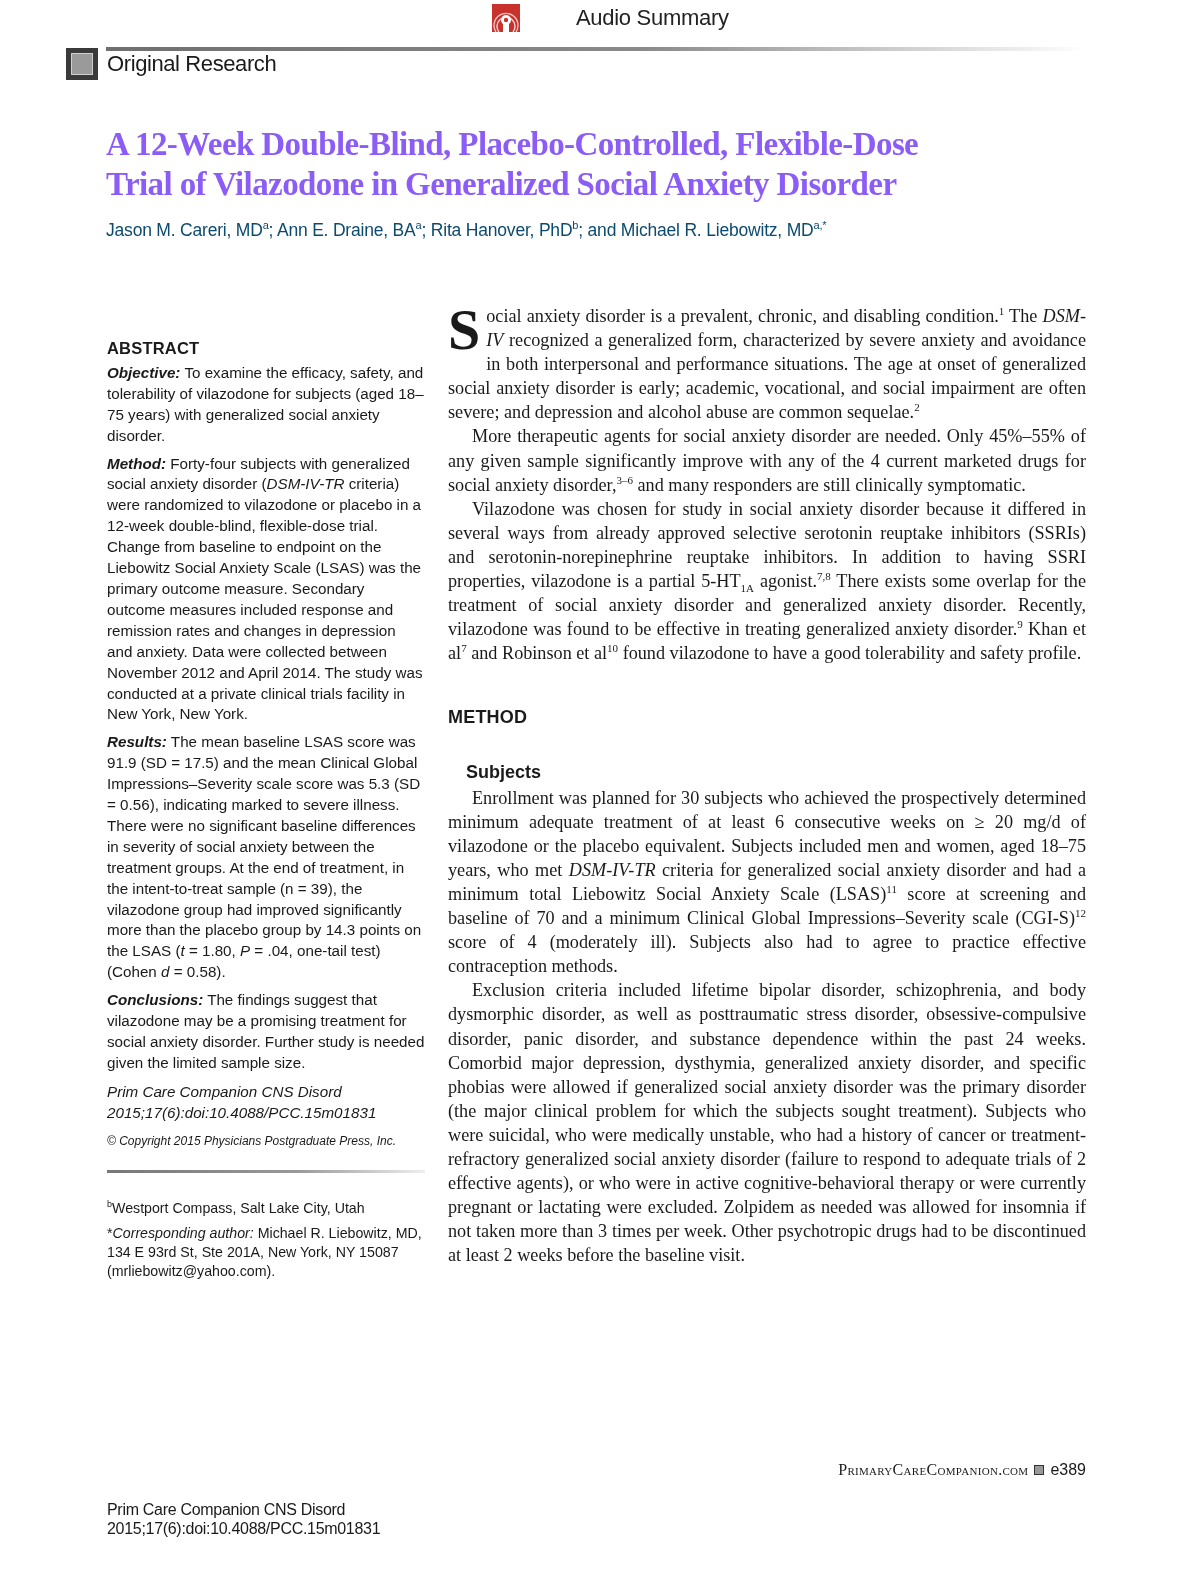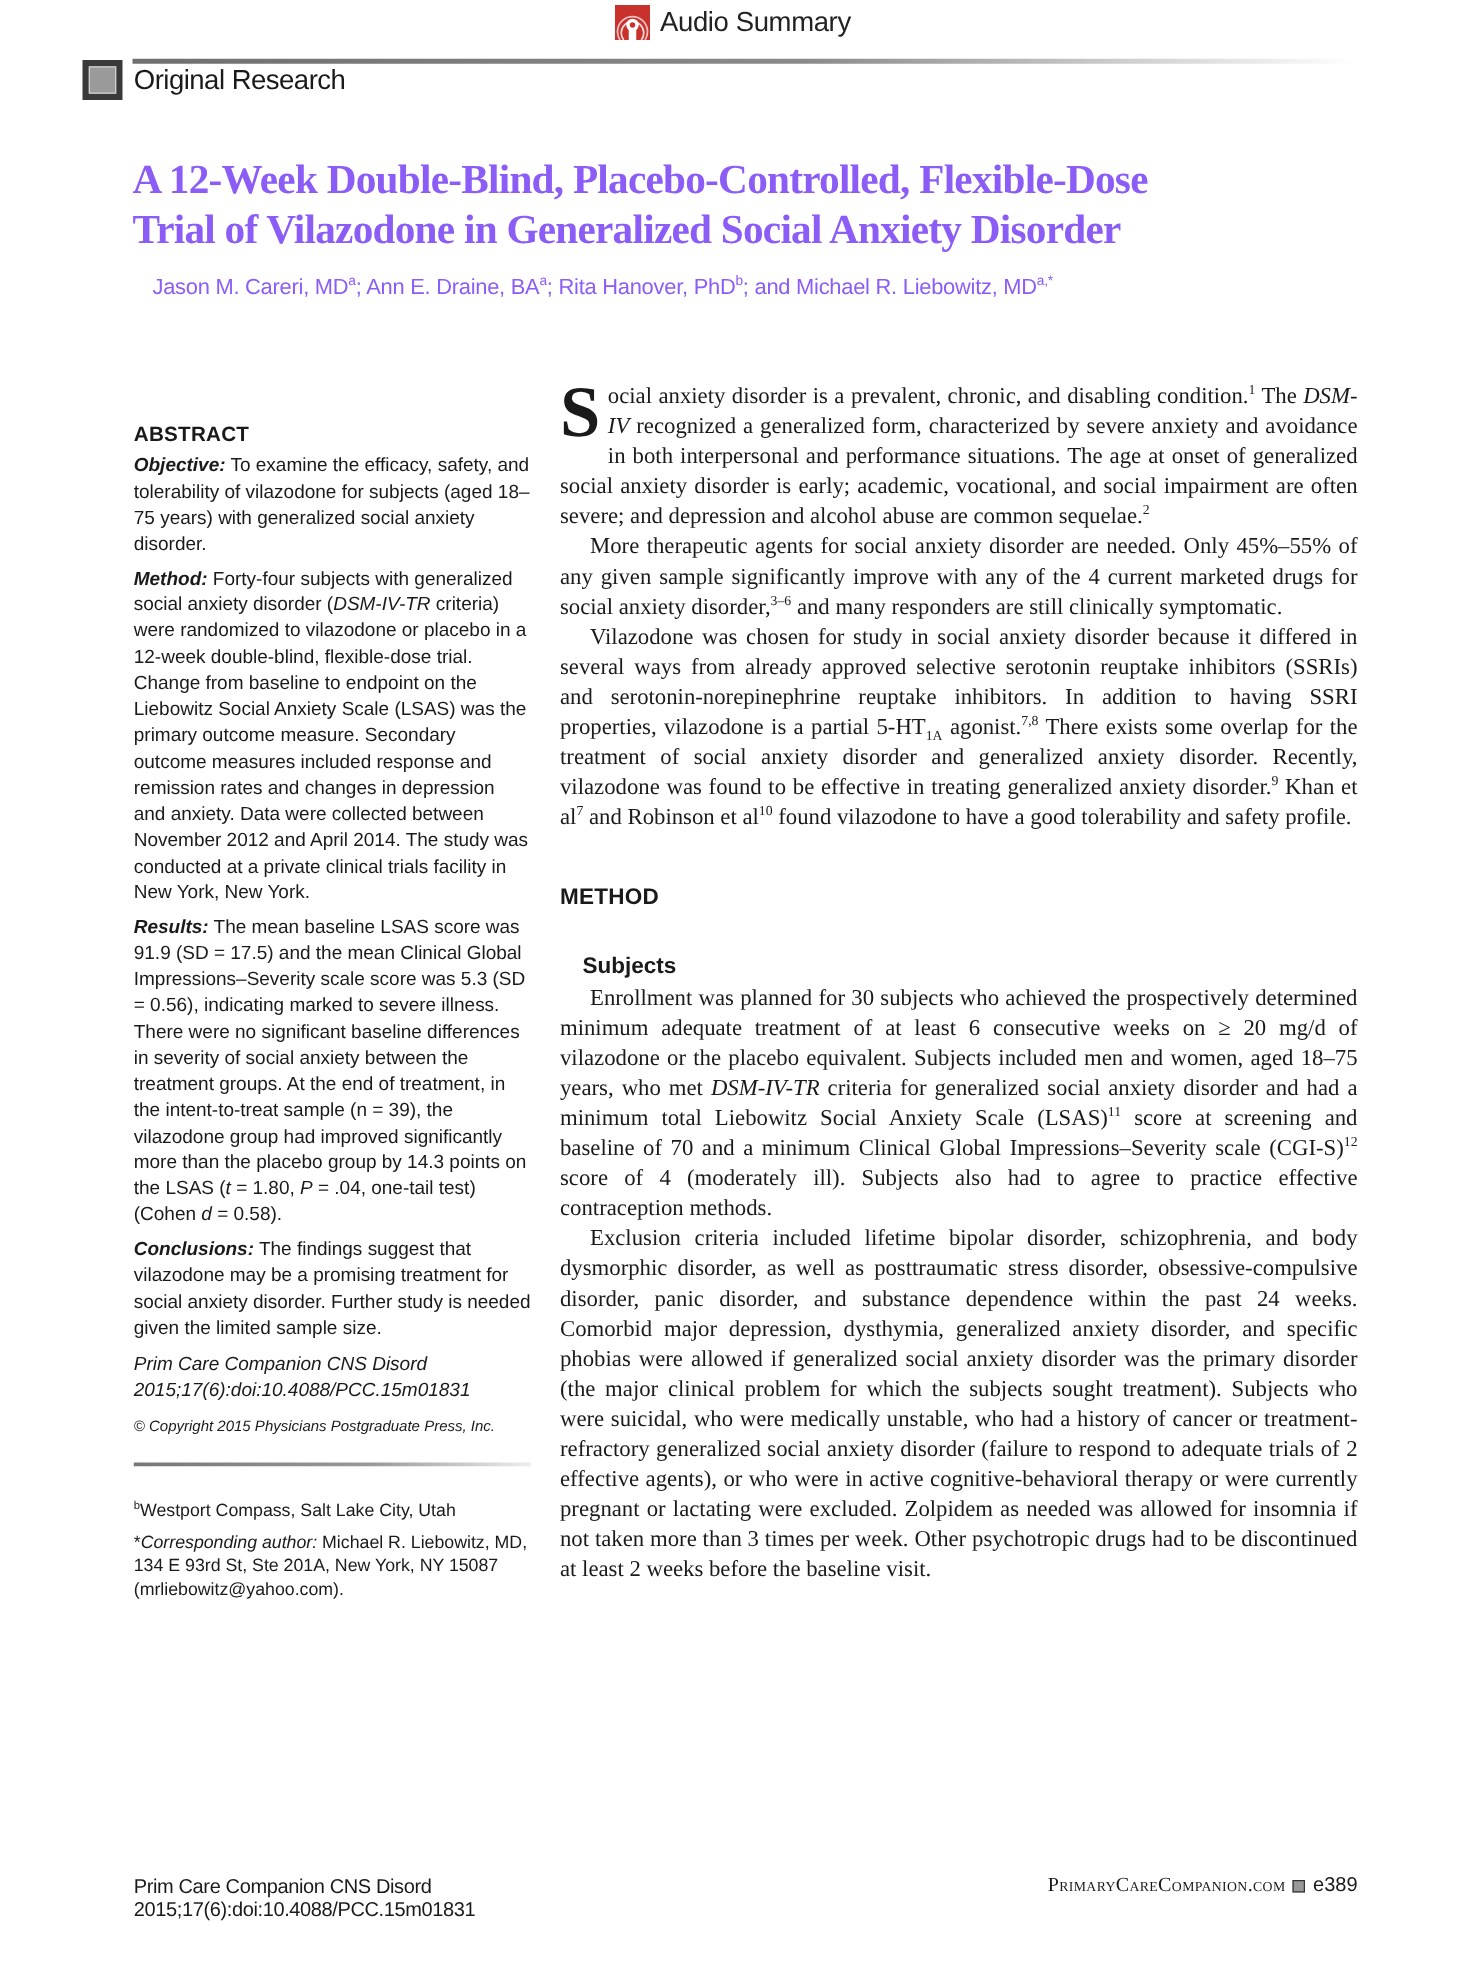--- a/index.html
+++ b/index.html
@@ -4,32 +4,32 @@
 <style>
   html, body { margin: 0; padding: 0; background: #ffffff; }
   body { width: 1183px; height: 1584px; position: relative; overflow: hidden; color: #1a1a1a; }
   .sans { font-family: "Liberation Sans", "DejaVu Sans", sans-serif; }
   .serif { font-family: "Liberation Serif", "DejaVu Serif", serif; }
 
   
   .audio-summary { position: absolute; top: 4px; left: 492px; display: flex; align-items: center; gap: 8px; cursor: pointer; }
   .audio-icon { width: 28px; height: 28px; background: #c8312c; position: relative; overflow: hidden; }
   .audio-icon svg { position: absolute; left: 0; top: 0; }
-  .audio-label { font-size: 22px; letter-spacing: -0.3px; color: #222; }
+  .audio-label { font-size: 22px; letter-spacing: -0.3px; color: #222; margin-left: 48px; }
 
   .section-tag { position: absolute; top: 48px; left: 66px; display: flex; align-items: center; }
   .section-box { width: 32px; height: 32px; background: #3a3a3a; position: relative; }
   .section-box::after { content: ""; position: absolute; left: 5px; top: 5px; width: 22px; height: 22px; background: #9a9a9a; border: 1px solid #cfcfcf; box-sizing: border-box; }
   .section-label { margin-left: 9px; font-size: 22px; color: #1a1a1a; letter-spacing: -0.4px; }
   .header-rule { position: absolute; top: 47px; left: 106px; width: 980px; height: 4px;
     background: linear-gradient(to right, #6f6f6f 0%, #8a8a8a 55%, #d8d8d8 85%, #ffffff 100%); }
 
   
   .title { position: absolute; top: 124px; left: 106px; width: 960px; font-size: 33px; line-height: 40px; font-weight: bold; letter-spacing: -0.6px; color: #8b5cf6; margin: 0; }
-  .authors { position: absolute; top: 219px; left: 106px; font-size: 17.5px; color: #8b5cf6; letter-spacing: -0.2px; margin-left: 16px; }
+  .authors { position: absolute; top: 219px; left: 106px; font-size: 17.5px; color: #0c4a6e; letter-spacing: -0.2px; }
   .authors sup { font-size: 11px; }
 
   
   .abstract { position: absolute; top: 306px; left: 107px; width: 318px; font-size: 15.2px; line-height: 20.9px; color: #1a1a1a; margin-top: 32px; }
   .abstract h2 { font-size: 16.5px; font-weight: bold; margin: 0 0 4px 0; letter-spacing: 0.2px; }
   .abstract p { margin: 0 0 7px 0; }
   .abstract .lead { font-weight: bold; font-style: italic; }
   .abstract .cite { font-style: italic; margin-top: 8px; }
   .abstract .copyright { font-style: italic; font-size: 12px; margin-top: 0; }
   .abs-rule { height: 3px; margin: 18px 0 22px 0; background: linear-gradient(to right, #777 0%, #999 60%, #eee 100%); }
@@ -41,21 +41,21 @@
   .body p { margin: 0; text-indent: 24px; }
   .body p.first { text-indent: 0; }
   .dropcap { float: left; font-size: 58px; line-height: 48px; font-weight: bold; margin: 2px 6px 0 0; }
   .body sup { font-size: 11px; line-height: 0; }
   .body sub { font-size: 11px; line-height: 0; }
   .body h3.main { font-family: "Liberation Sans", "DejaVu Sans", sans-serif; font-size: 18px; font-weight: bold; margin: 40px 0 18px 0; letter-spacing: 0.2px; }
   .body h4.sub { font-family: "Liberation Sans", "DejaVu Sans", sans-serif; font-size: 18px; font-weight: bold; margin: 30px 0 2px 18px; text-align: left; }
 
   
   .footer-left { position: absolute; top: 1500px; left: 107px; font-size: 16px; line-height: 19px; color: #1a1a1a; letter-spacing: -0.3px; }
-  .footer-right { position: absolute; top: 1500px; right: 97px; display: flex; align-items: center; gap: 6px; font-size: 16px; color: #1a1a1a; }
+  .footer-right { position: absolute; top: 1461px; right: 97px; display: flex; align-items: center; gap: 6px; font-size: 16px; color: #1a1a1a; }
   .site { font-variant: small-caps; letter-spacing: 0.3px; }
   .square-bullet { width: 10px; height: 10px; border: 1.5px solid #333; background: #999; box-sizing: border-box; }
 </style>
 </head>
 <body>
 
 <div class="audio-summary sans">
   <span class="audio-icon">
     <svg width="28" height="28" viewBox="0 0 28 28">
       <path d="M4 28 A12 12 0 1 1 24 28" fill="none" stroke="#fff" stroke-width="1.4" opacity="0.7"></path>

